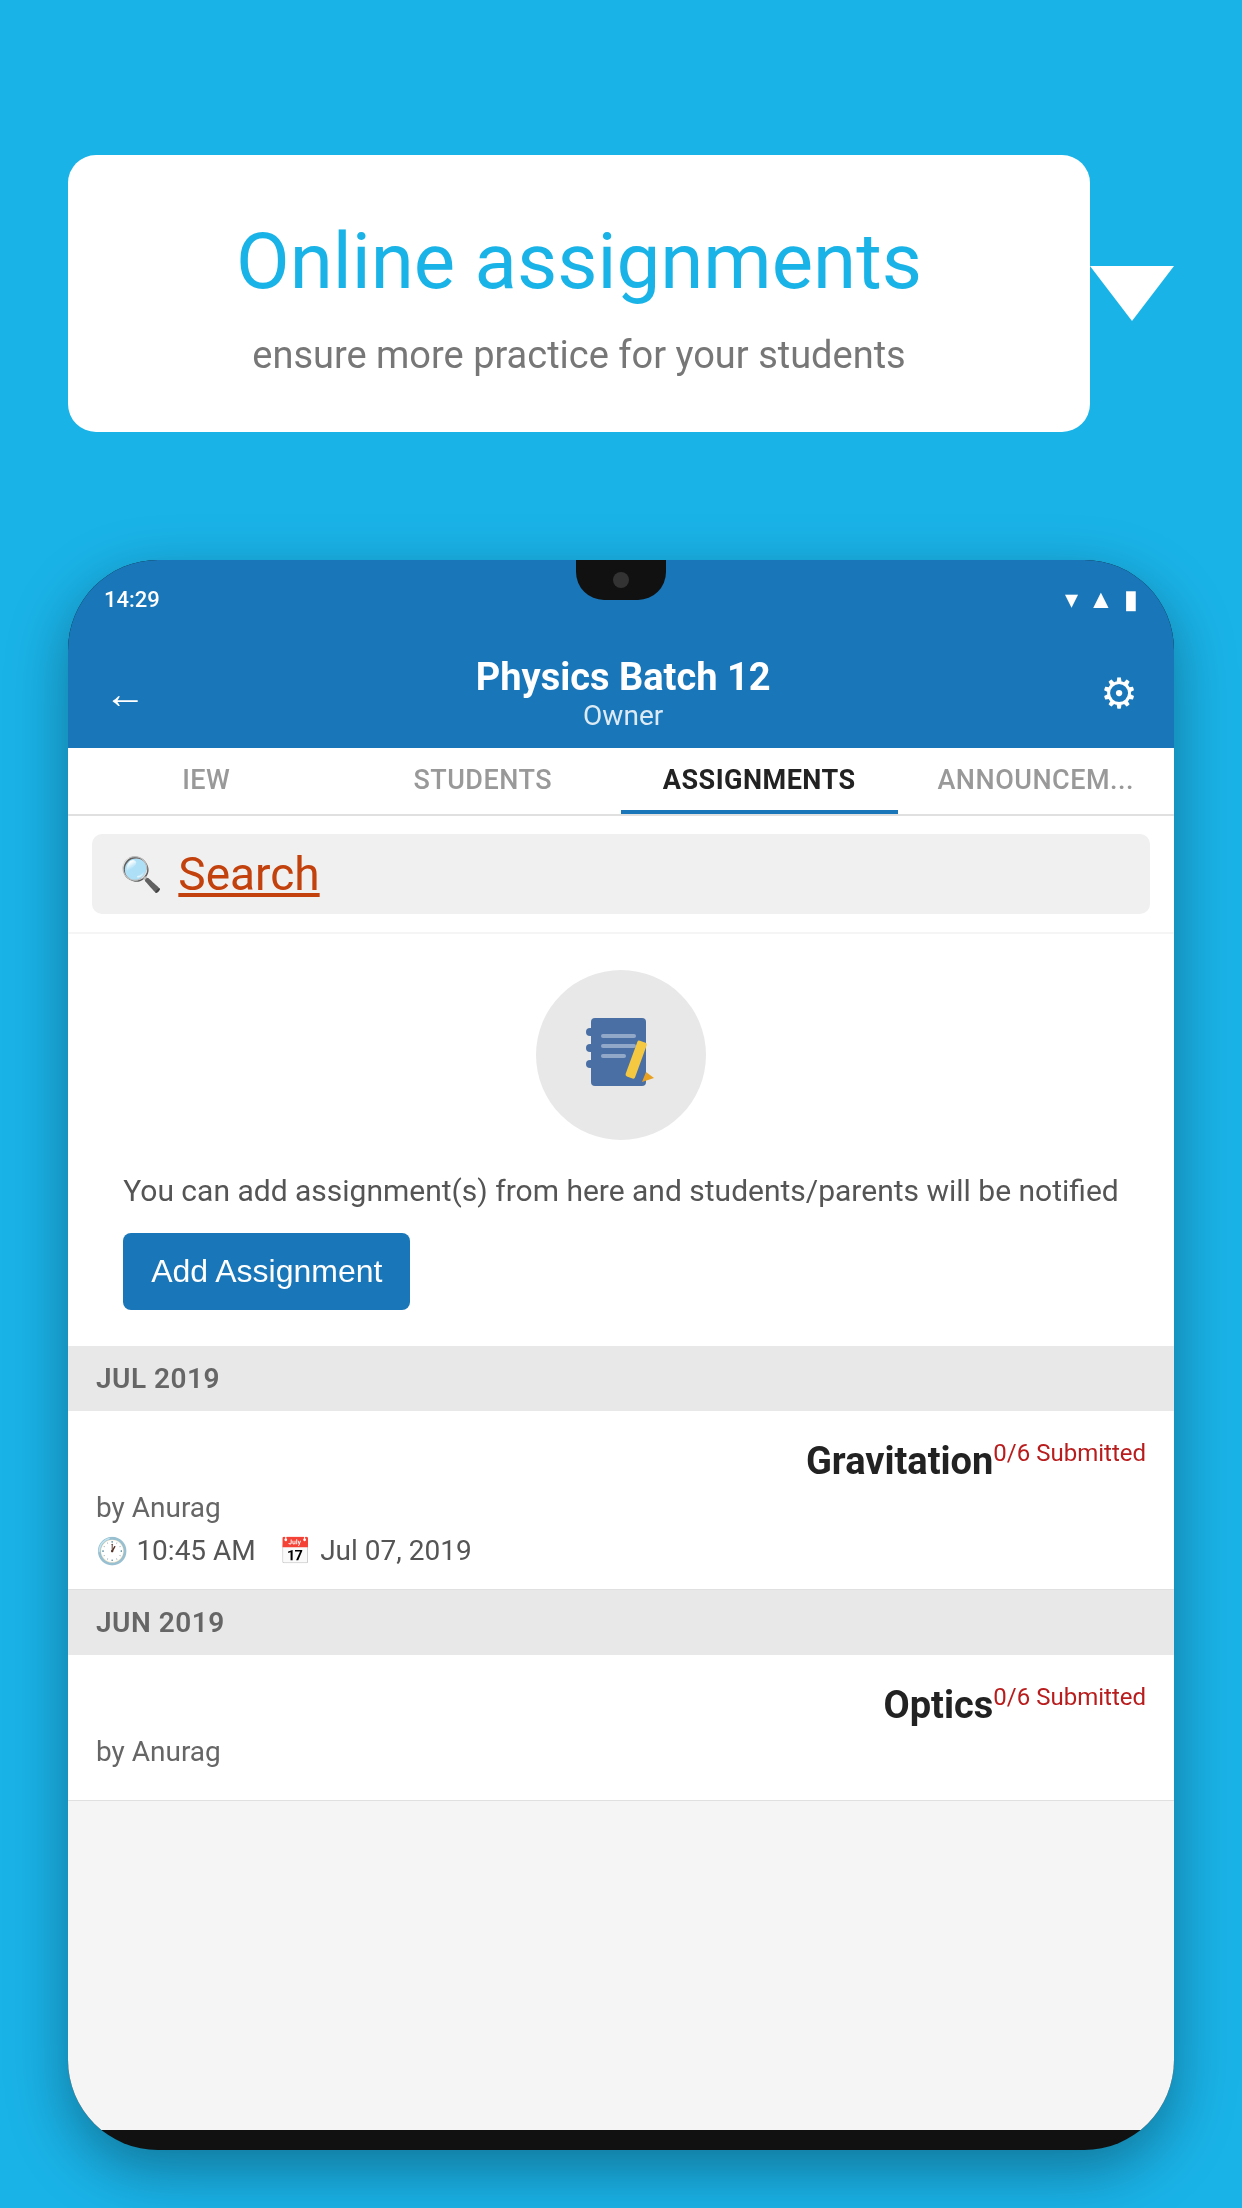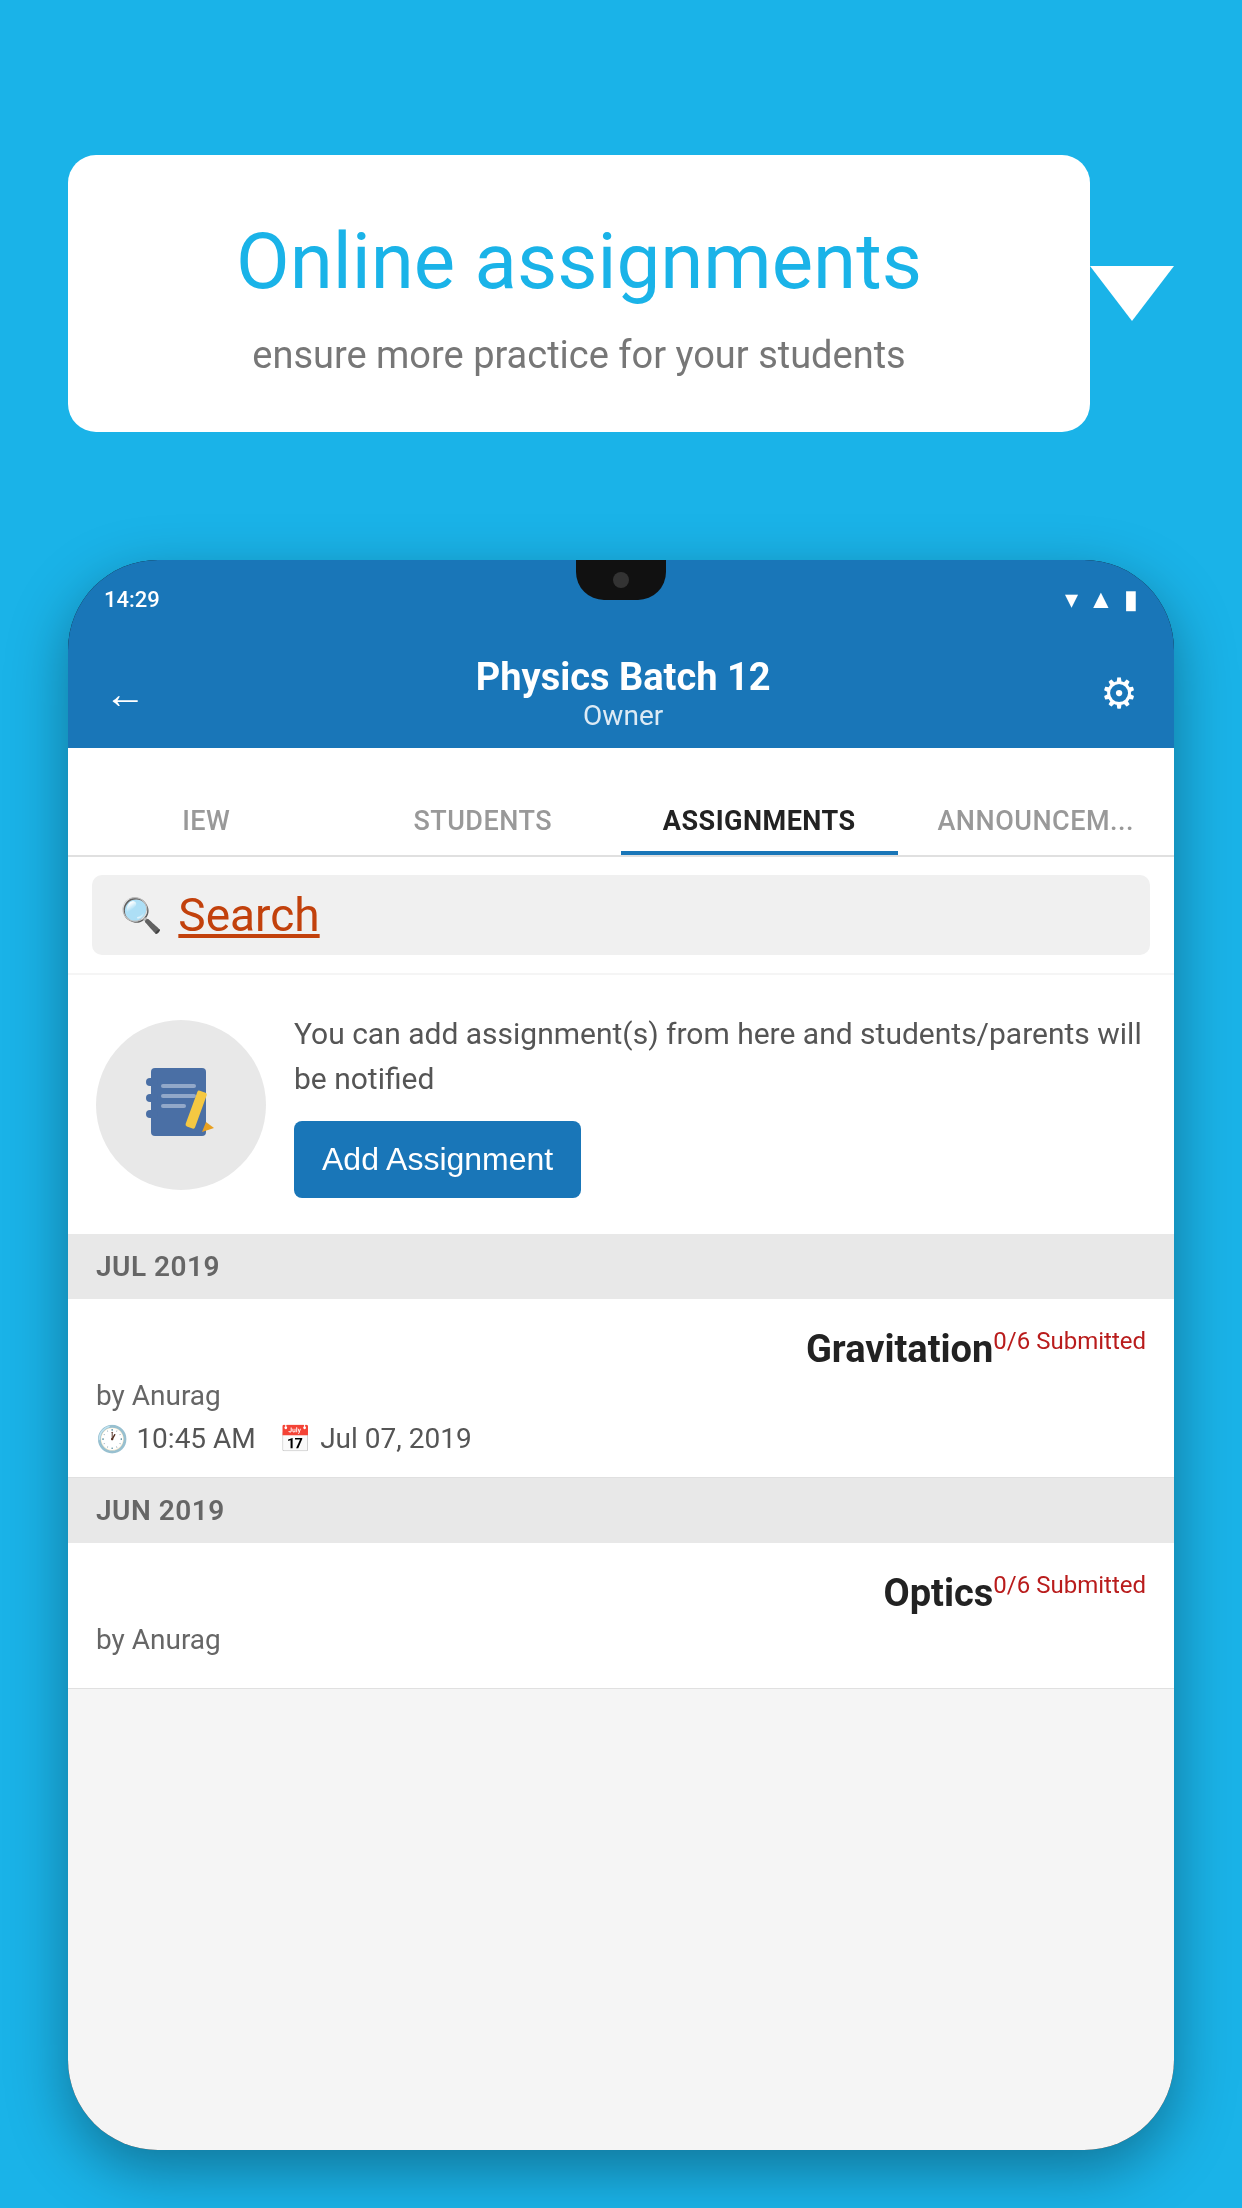--- a/index.html
+++ b/index.html
@@ -136,21 +136,21 @@
       color: white;
       font-size: 42px;
       cursor: pointer;
     }
 
     
     .tabs-bar {
       background: white;
       display: flex;
       border-bottom: 2px solid #e0e0e0;
-      height: 109px;
+      height: 68px;
       align-items: flex-end;
     }
     .tab-item {
       flex: 1;
       text-align: center;
       padding-bottom: 18px;
       font-size: 27px;
       color: #999;
       font-weight: 500;
       letter-spacing: 0.5px;
@@ -204,20 +204,21 @@
     }
 
     
     .assignment-promo {
       background: white;
       margin-top: 2px;
       padding: 36px 28px;
       display: flex;
       align-items: center;
       gap: 28px;
+      flex-direction: column;
     }
     .promo-icon-circle {
       width: 170px;
       height: 170px;
       min-width: 170px;
       background: #e8e8e8;
       border-radius: 50%;
       display: flex;
       align-items: center;
       justify-content: center;

